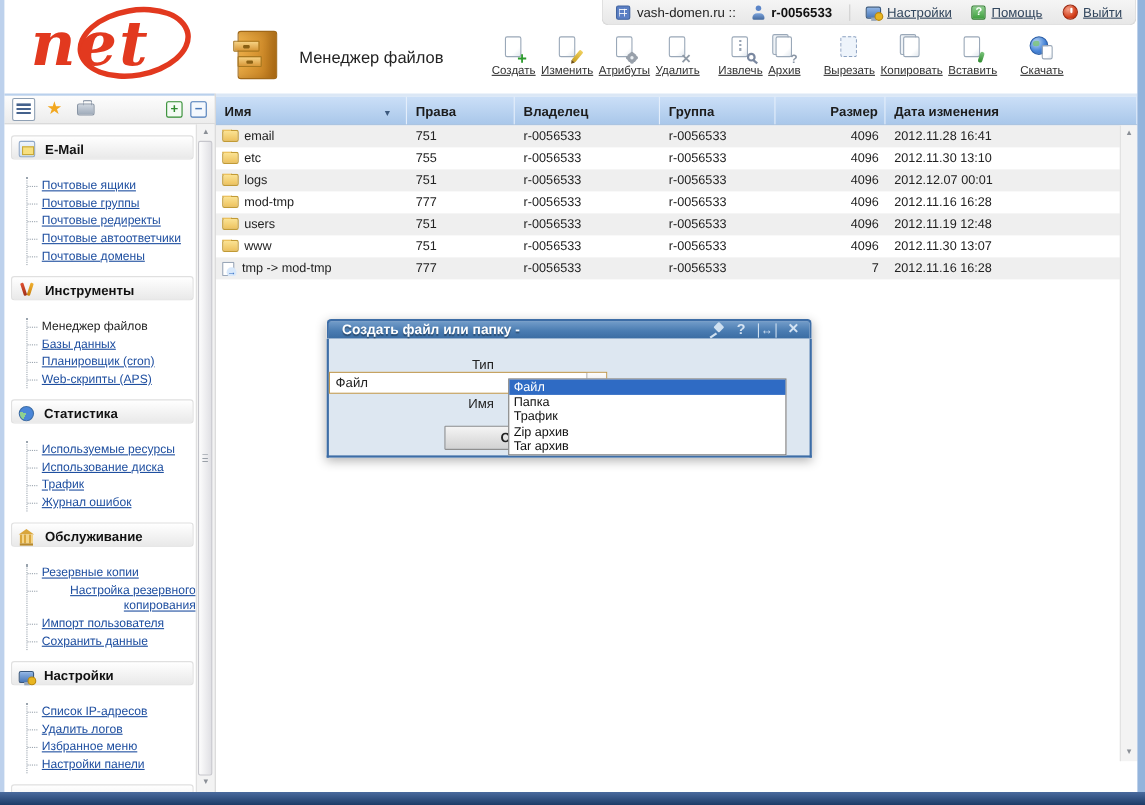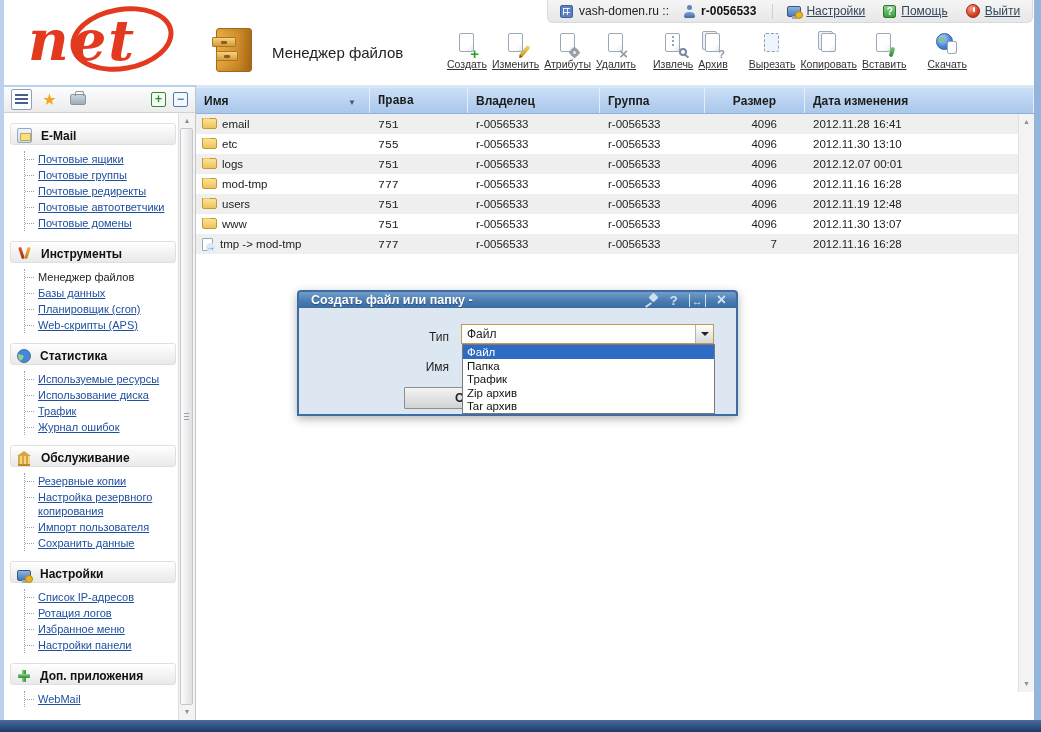--- a/index.html
+++ b/index.html
@@ -124,21 +124,21 @@
     font-weight:bold; font-size:12px; cursor:pointer; border-radius:2px; }
   .btn-expand   { border:1px solid #2e8b2e; color:#2e8b2e; background:#f4fbf4; }
   .btn-expand::after { content:"+"; }
   .btn-collapse { border:1px solid #4a7ab8; color:#4a7ab8; background:#f4f8fd; }
   .btn-collapse::after { content:"\2212"; }
 
   .side-menu { position:absolute; left:0; top:28px; right:17px; bottom:0; overflow:hidden; padding-left:6px; }
   .side-hdr { height:22px; margin:10px 2px 0 0; padding:1px 6px; display:flex; align-items:flex-end; gap:9px;
     background:linear-gradient(#ffffff,#e9e9e9); border:1px solid #e0e0e0; border-radius:3px;
     font-weight:bold; font-size:12px; color:#111; cursor:pointer; }
-  .side-items { list-style:none; margin:6px 0 8px 14px; border-left:1px dotted #9aa4ae; }
+  .side-items { list-style:none; margin:16px 0 8px 14px; border-left:1px dotted #9aa4ae;text-align:right; }
   .side-items li { display:flex; align-items:flex-start; padding:1px 0; min-height:16px; }
   .side-items li::before { content:""; flex:none; width:9px; margin:7px 4px 0 0; border-top:1px dotted #9aa4ae; }
   .side-items a { font-size:11px; line-height:14px; color:#1f4fa0; text-decoration:underline; cursor:pointer; }
   .side-items a.active { color:#222; text-decoration:none; cursor:default; }
 
   .sic { flex:none; display:inline-block; }
   .ic-mail { width:15px; height:15px; background:linear-gradient(#eef4fb,#cfe0f2);
     border:1px solid #8fa8c8; border-radius:2px; position:relative; }
   .ic-mail::after { content:""; position:absolute; left:2px; top:4px; width:9px; height:6px;
     background:#f7e080; border:1px solid #c8a838; }
@@ -175,23 +175,23 @@
   
   .main { position:absolute; left:196px; top:85px; width:838px; height:610px; background:#fff; }
   .main-topstrip { position:absolute; left:0; top:0; width:100%; height:3px; background:#dbe7f5; }
   .grid { position:absolute; left:0; top:3px; width:100%; }
   .grid-hdr { display:flex; height:26px; background:linear-gradient(#cbdff7,#a9c7ea);
     border-bottom:1px solid #93b2d8; font-weight:bold; font-size:12px; color:#1c1c1c; }
   .hc { display:flex; align-items:center; padding-left:8px; border-right:1px solid #e4eefb; cursor:pointer; }
   .grid-row { display:flex; height:20px; font-size:11.5px; align-items:center; cursor:default; }
   .grid-row:nth-child(even) { background:#efefef; }
   .rc { display:flex; align-items:flex-start; padding-left:8px; overflow:hidden; white-space:nowrap; }
-  .c-name  { width:174px; } .c-perm { width:98px;font-family:Liberation Mono, monospace; } .c-owner { width:132px; }
+  .c-name  { width:174px; } .c-perm { width:98px; } .c-owner { width:132px; }
   .c-group { width:105px; }
-  .c-size  { width:100px; justify-content:flex-end; padding-right:28px; }
+  .c-size  { width:100px; justify-content:flex-end; padding-right:6px; }
   .c-date  { flex:1; }
   .rc.c-name { padding-left:6px; gap:5px; }
   .sort { margin-left:auto; margin-right:13px; }
   .sort::after { content:"\25BC"; font-size:8px; color:#3d5a7e; }
   .ic-folder { width:15px; height:11px; flex:none; position:relative; border-radius:2px;
     background:linear-gradient(#fbe394,#edc25e); border:1px solid #c19a35; }
   .ic-folder::before { content:""; position:absolute; left:-1px; top:-4px; width:7px; height:3px;
     background:#edc25e; border:1px solid #c19a35; border-bottom:none; border-radius:2px 2px 0 0; }
   .ic-linkfile { width:11px; height:13px; flex:none; position:relative; background:#fff;
     border:1px solid #9aa7b8; border-radius:1px; margin-right:2px; }
@@ -226,21 +226,21 @@
     background:#cfe0f0; transform:rotate(45deg); border-radius:1px; }
   .ic-pin::after { content:""; position:absolute; left:0; bottom:0; width:7px; height:2px;
     background:#cfe0f0; transform:rotate(-35deg); }
   .dlg-q::after { content:"?"; font-weight:bold; font-size:13px; cursor:pointer; }
   .dlg-resize { padding:0 2px; border-left:1px solid #cfe0f0; border-right:1px solid #cfe0f0;
     line-height:11px; cursor:pointer; }
   .dlg-resize::after { content:"\2194"; font-size:11px; font-weight:bold; }
   .dlg-close::after { content:"\00D7"; font-size:16px; font-weight:bold; cursor:pointer; }
   .dlg-body { position:relative; height:108px; background:#dde7f1;
     border:2px solid #3d6da6; border-top:none; }
-  .frow { position:absolute; left:0; display:flex; align-items:flex-end; }
+  .frow { position:absolute; left:0; display:flex; align-items:flex-start;flex-direction:column; }
   .frow.r1 { top:16px; } .frow.r2 { top:52px; }
   .flabel { width:150px; text-align:right; margin-right:12px; font-size:12px; color:#222; }
   .combo { display:flex; width:253px; height:20px; background:#fff; border:1px solid #c09a52; cursor:pointer; }
   .combo-value { flex:1; font-size:12px; padding:2px 0 0 5px; }
   .combo-btn { width:18px; border-left:1px solid #b4b4b4;
     background:linear-gradient(#fdfdfd,#d7d7d7); display:flex; align-items:center; justify-content:center; }
   .combo-arrow { width:0; height:0; border-left:4px solid transparent; border-right:4px solid transparent;
     border-top:4px solid #222; }
   .ok-btn { position:absolute; left:105px; top:79px; width:120px; height:22px; z-index:1;
     background:linear-gradient(#f4f4f4,#d2d2d2); border:1px solid #8f8f8f; border-radius:1px;
@@ -465,21 +465,21 @@
       <div class="side-section">
         <div class="side-hdr">
           <span class="sic ic-mon"></span>
           <span>Настройки</span>
         </div>
         <ul class="side-items">
           <li>
               <a>Список IP-адресов</a>
             </li>
           <li>
-              <a>Ротация логов</a>
+              <a>Удалить логов</a>
             </li>
           <li>
               <a>Избранное меню</a>
             </li>
           <li>
               <a>Настройки панели</a>
             </li>
         </ul>
       </div>
 

